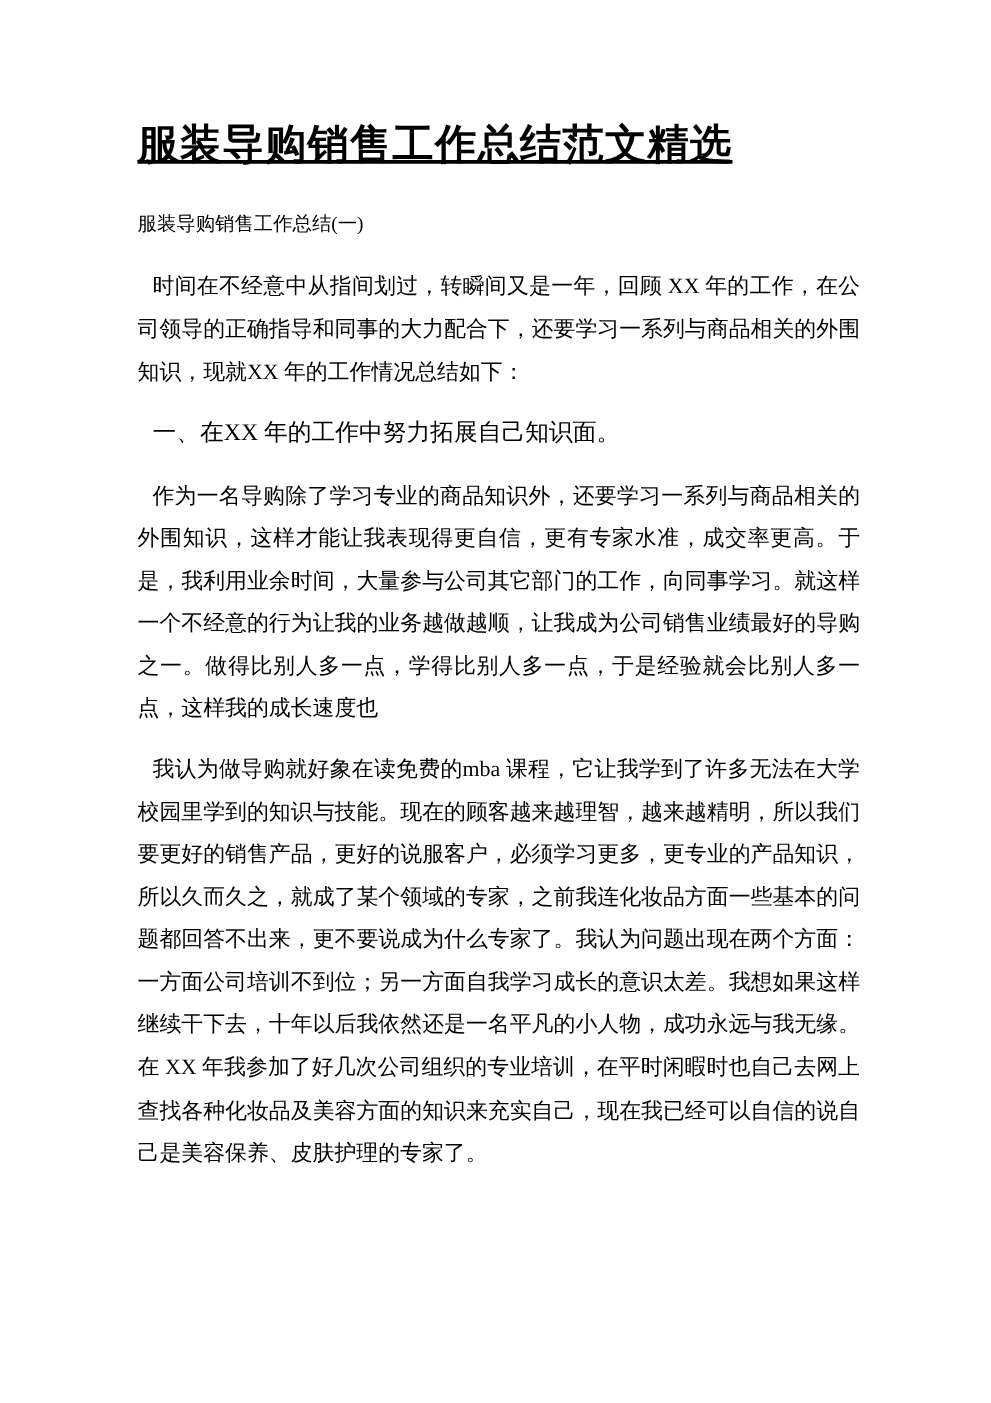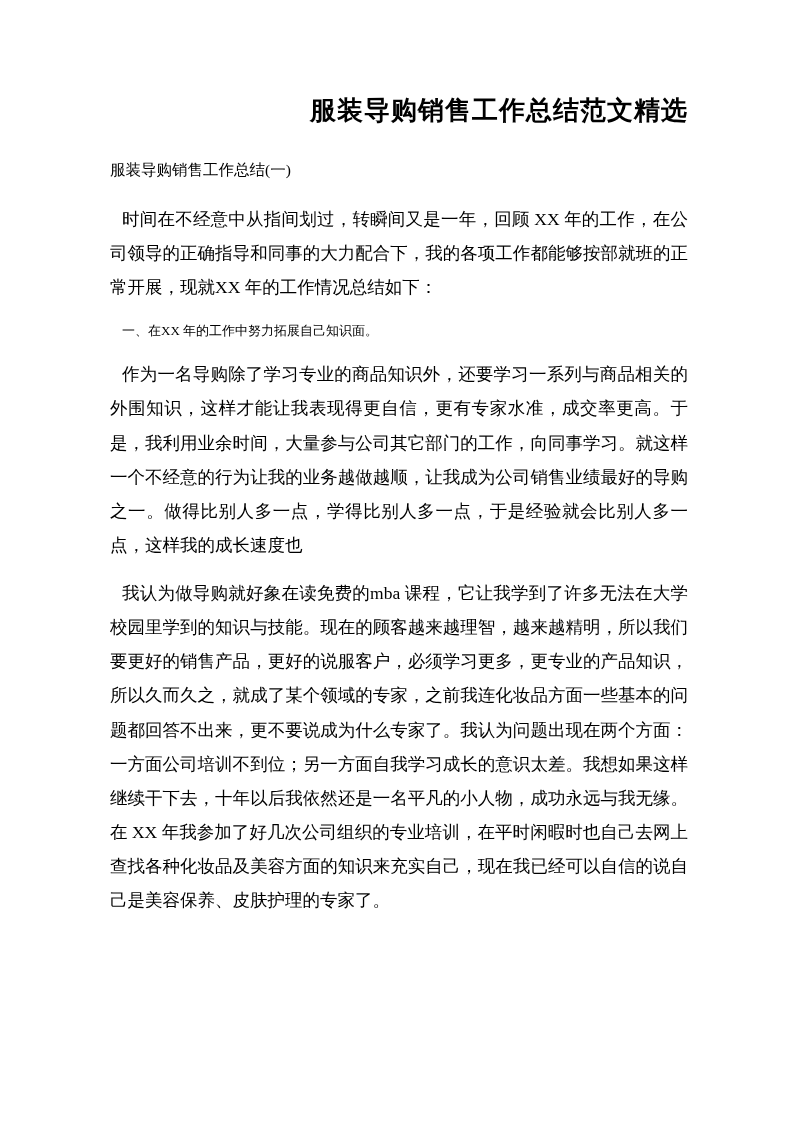--- a/index.html
+++ b/index.html
@@ -15,60 +15,61 @@
     overflow: hidden;
   }
   .page {
     position: relative;
     width: 793px;
     height: 1122px;
     box-sizing: border-box;
     padding: 78px 105px 40px 110px;
   }
   .doc-title {
-    text-align: right;
-    font-size: 26px;
+    text-align: left;
+    font-size: 33px;
     font-weight: bold;
     letter-spacing: 1px;
     margin: 14px 0 30px 0;
     line-height: 1.4;
     font-family: "DejaVu Serif", "Liberation Serif", serif;
+    text-decoration: underline;
   }
   .subhead {
     font-size: 15.5px;
     margin: 0 0 20px 0;
     line-height: 1.5;
   }
   p.body-par {
     font-size: 17.5px;
     line-height: 1.95;
     margin: 0 0 14px 0;
     text-align: justify;
     text-justify: inter-ideograph;
   }
   p.indent {
     text-indent: 12px;
   }
   .section-head {
-    font-size: 13px;
+    font-size: 19px;
     line-height: 1.95;
     margin: 0 0 14px 0;
     text-indent: 12px;
   }
 </style>
 </head>
 <body>
 
 <div class="page">
 
   <h1 class="doc-title">服装导购销售工作总结范文精选</h1>
 
   <div class="subhead">服装导购销售工作总结(一)</div>
 
-  <p class="body-par indent">时间在不经意中从指间划过，转瞬间又是一年，回顾 XX 年的工作，在公司领导的正确指导和同事的大力配合下，我的各项工作都能够按部就班的正常开展，现就XX 年的工作情况总结如下：</p>
+  <p class="body-par indent">时间在不经意中从指间划过，转瞬间又是一年，回顾 XX 年的工作，在公司领导的正确指导和同事的大力配合下，还要学习一系列与商品相关的外围知识，现就XX 年的工作情况总结如下：</p>
 
   <p class="section-head">一、在XX 年的工作中努力拓展自己知识面。</p>
 
   <p class="body-par indent">作为一名导购除了学习专业的商品知识外，还要学习一系列与商品相关的外围知识，这样才能让我表现得更自信，更有专家水准，成交率更高。于是，我利用业余时间，大量参与公司其它部门的工作，向同事学习。就这样一个不经意的行为让我的业务越做越顺，让我成为公司销售业绩最好的导购之一。做得比别人多一点，学得比别人多一点，于是经验就会比别人多一点，这样我的成长速度也</p>
 
   <p class="body-par indent">我认为做导购就好象在读免费的mba 课程，它让我学到了许多无法在大学校园里学到的知识与技能。现在的顾客越来越理智，越来越精明，所以我们要更好的销售产品，更好的说服客户，必须学习更多，更专业的产品知识，所以久而久之，就成了某个领域的专家，之前我连化妆品方面一些基本的问题都回答不出来，更不要说成为什么专家了。我认为问题出现在两个方面：一方面公司培训不到位；另一方面自我学习成长的意识太差。我想如果这样继续干下去，十年以后我依然还是一名平凡的小人物，成功永远与我无缘。在 XX 年我参加了好几次公司组织的专业培训，在平时闲暇时也自己去网上查找各种化妆品及美容方面的知识来充实自己，现在我已经可以自信的说自己是美容保养、皮肤护理的专家了。</p>
 
 </div>
 
 </body></html>

